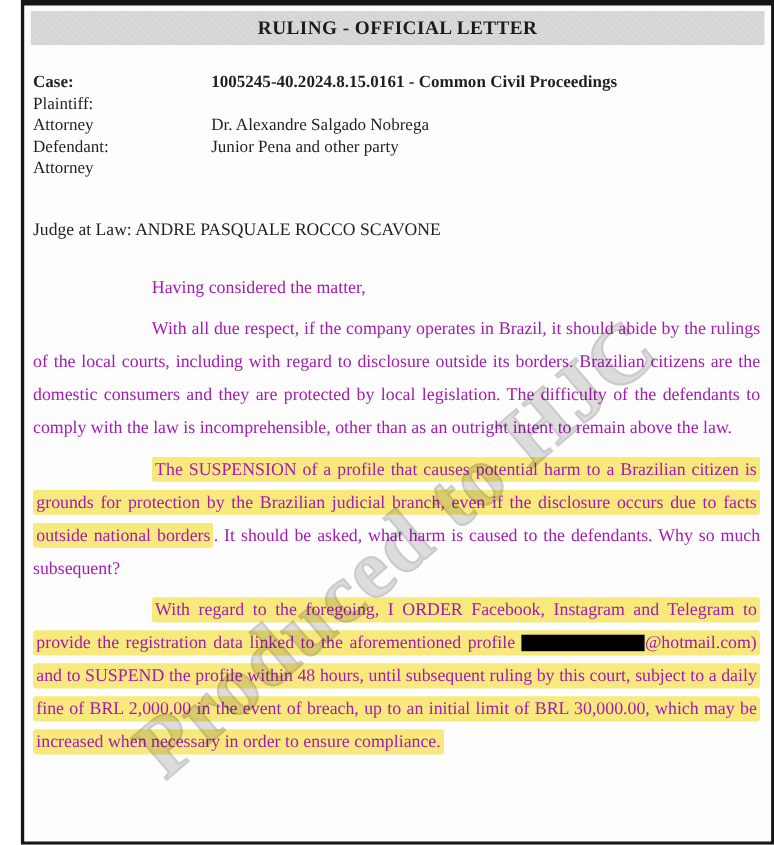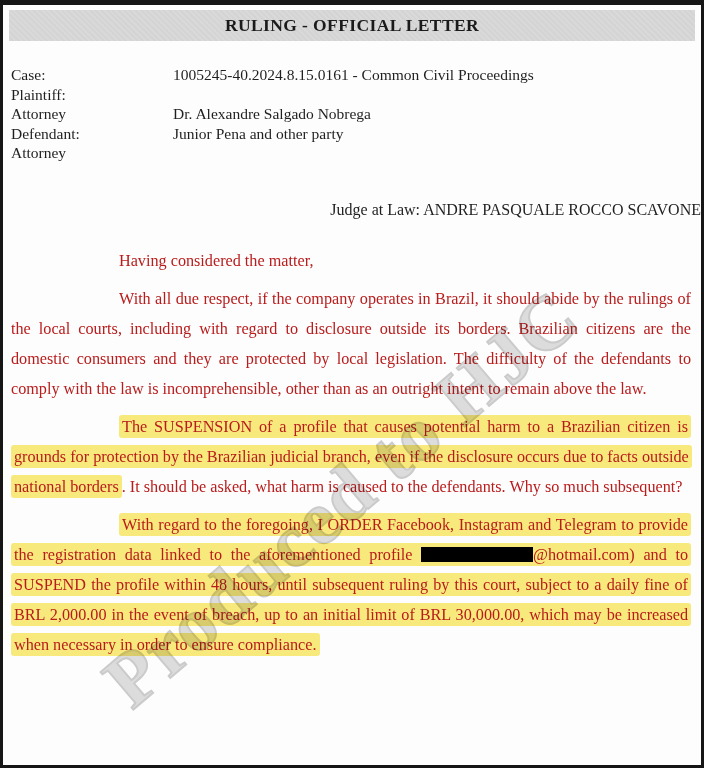--- a/index.html
+++ b/index.html
@@ -9,38 +9,39 @@
     font-family: "Liberation Serif", "DejaVu Serif", serif;
     position: relative; overflow: hidden;
   }
   .page {
     position: absolute; inset: 0;
     box-sizing: border-box;
     border: 3px solid var(--border, #161616);
     border-top-width: 5px;
     background: #fdfdfd;
     overflow: hidden;
+    margin-left: 19px;
   }
   .header-bar {
     margin: 5px 6px 0 6px; height: 31px;
     background: repeating-linear-gradient(45deg, var(--header-bar, #d9d9d9) 0 2px, #d4d4d4 2px 4px);
     display: flex; align-items: center; justify-content: center;
   }
   .header-title {
     font-weight: bold; font-size: 17.5px; letter-spacing: .4px; color: #1b1b1b;
   }
   .case-table { margin: 24px 0 0 8px; font-size: 15.5px; color: #1f1f1f; }
   .case-row { display: flex; line-height: 19.5px; }
   .case-label { width: 162px; flex: none; }
   .case-value { flex: 1; }
-  .bold { font-weight: normal; }
-  .judge { margin: 37px 0 0 8px; font-size: 16px; color: #1f1f1f; line-height: 19px; text-align: right; }
+  .bold { font-weight: bold; }
+  .judge { margin: 37px 0 0 8px; font-size: 16px; color: #1f1f1f; line-height: 19px; }
   .body-text { margin: 0 10px 0 8px; }
   p.doc {
-    font-size: 16.2px; line-height: 30px; color: #b91c1c;
+    font-size: 16.2px; line-height: 30px; color: #a21caf;
     text-align: justify; text-indent: 108px; margin: 8px 0 0 0;
   }
   p.p1 { margin-top: 27px; text-align: left; }
   mark.hl {
     background: var(--highlight, #f8e97c);
     color: inherit;
     padding: 2.5px 3px;
     border-radius: 3px;
     box-decoration-break: clone;
     -webkit-box-decoration-break: clone;

